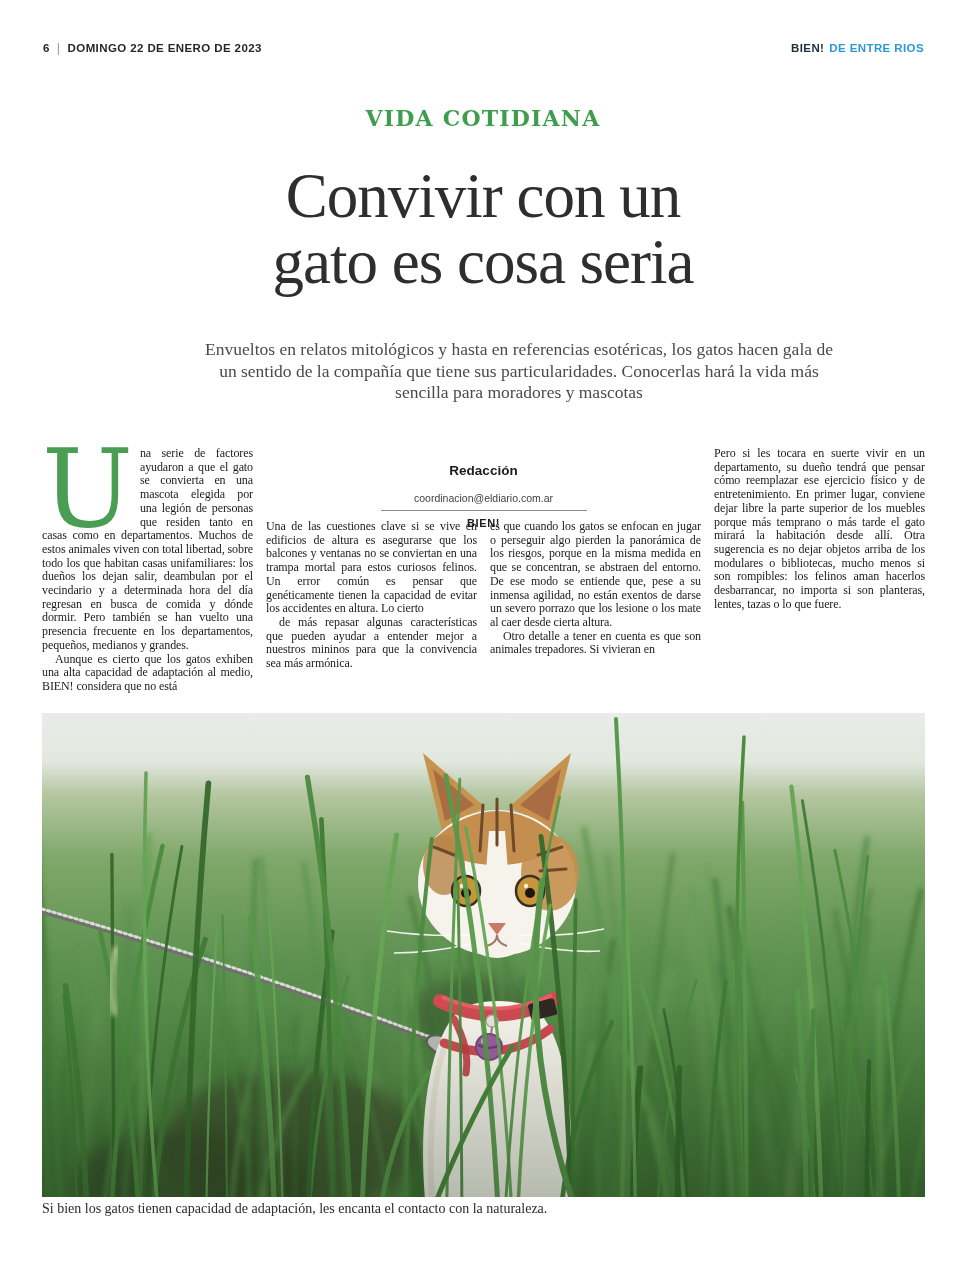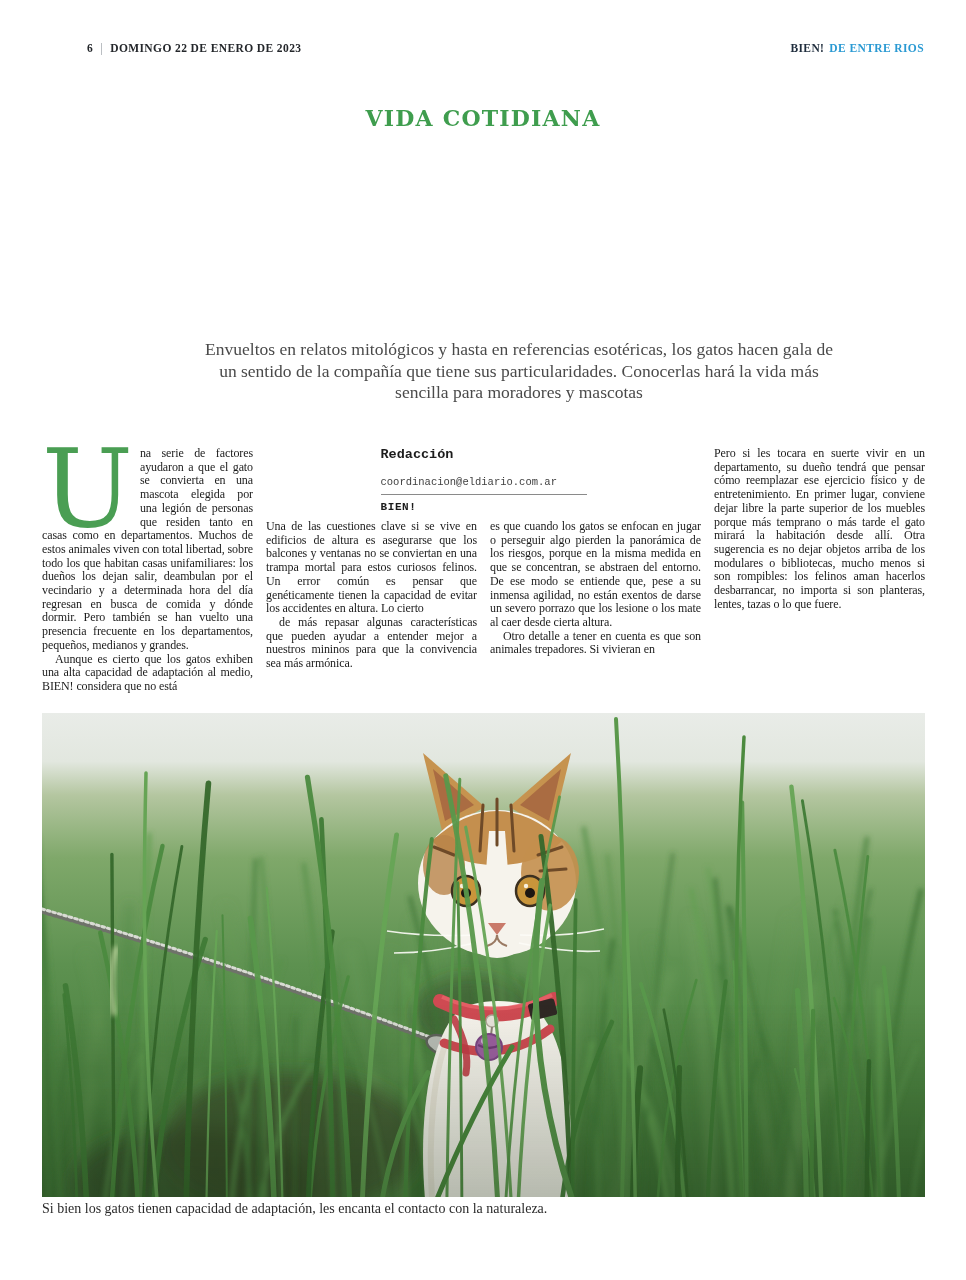--- a/index.html
+++ b/index.html
@@ -1,22 +1,22 @@
 <!DOCTYPE html>
 <html><head>
 <meta charset="utf-8">
 <style>
   html,body{margin:0;padding:0;background:#ffffff;}
   .page{position:relative;width:966px;height:1280px;background:#fff;overflow:hidden;
         font-family:"Liberation Serif", serif;}
   
   .folio{position:absolute;top:40px;left:43px;right:42px;display:flex;
          justify-content:space-between;align-items:baseline;
-         font-family:Liberation Serif, serif;font-weight:700;font-size:11.5px;
-         letter-spacing:.4px;color:#24272b;margin-left:44px;}
+         font-family:Liberation Sans, sans-serif;font-weight:700;font-size:11.5px;
+         letter-spacing:.4px;color:#24272b;}
   .folio .sep{color:#9aa0a6;font-weight:400;margin:0 7px;font-size:13px;}
   .folio .brand-dark{color:#1f2d3d;}
   .folio .brand-blue{color:#2b9ad3;margin-left:5px;}
   
   .kicker{position:absolute;top:105px;left:0;width:100%;text-align:center;
           font-family:"DejaVu Serif", serif;font-weight:700;font-size:22px;
           letter-spacing:1.2px;color:#3f9d4e;}
   .headline{position:absolute;top:163px;left:0;width:100%;text-align:center;
             font-family:"Liberation Serif", serif;font-weight:400;
             font-size:63px;line-height:66px;color:#2e2e2e;letter-spacing:-1px;}
@@ -26,22 +26,22 @@
   .bodywrap{position:absolute;top:447px;left:42px;width:883px;}
   .cols{display:flex;gap:13px;}
   .col{width:211px;font-size:12px;line-height:13.7px;color:#1b1b1b;
        text-align:justify;letter-spacing:-.1px;}
   .col p{margin:0;}
   .col p + p{text-indent:13px;}
   .col.offset{padding-top:73px;}
   .dropcap{float:left;font-family:"DejaVu Serif", serif;font-weight:400;
            font-size:108px;line-height:80px;height:80px;color:#4a9e53;
            margin:2px 7px 0 0;}
-  .byline{position:absolute;top:0;left:50%;transform:translateX(-50%);
-          width:206px;font-family:Liberation Mono, monospace;}
+  .byline{position:absolute;top:16px;left:50%;transform:translateX(-50%);
+          width:206px;text-align:center;font-family:Liberation Sans, sans-serif;}
   .byline .author{font-weight:700;font-size:13.5px;color:#1c1c1c;}
   .byline .email{font-size:10.5px;color:#3f3f3f;margin-top:14px;padding-bottom:6px;
                  border-bottom:1px solid #8a8a8a;}
   .byline .bbrand{font-weight:700;font-size:11px;letter-spacing:.6px;color:#1c1c1c;
                   margin-top:6px;}
   
   .photo{position:absolute;top:713px;left:42px;width:883px;height:484px;
          overflow:hidden;background:#6f9e5a;}
   .photo svg{display:block;}
   .caption{position:absolute;top:1201px;left:42px;width:883px;
@@ -56,20 +56,24 @@
     <div>
       <span>6</span><span class="sep">|</span><span>DOMINGO 22 DE ENERO DE 2023</span>
     </div>
     <div>
       <span class="brand-dark">BIEN!</span><span class="brand-blue">DE ENTRE RIOS</span>
     </div>
   </div>
 
   <div class="kicker">VIDA COTIDIANA</div>
 
+  <h1 class="headline" style="margin:0;">
+    <span>Convivir con un</span><br>
+    <span>gato es cosa seria</span>
+  </h1>
 
   <div class="deck">Envueltos en relatos mitológicos y hasta en referencias esotéricas, los gatos hacen gala de un sentido de la compañía que tiene sus particularidades. Conocerlas hará la vida más sencilla para moradores y mascotas</div>
 
   <div class="bodywrap">
     <div class="byline">
       <div class="author">Redacción</div>
       <div class="email">coordinacion@eldiario.com.ar</div>
       <div class="bbrand">BIEN!</div>
     </div>
     <div class="cols">

